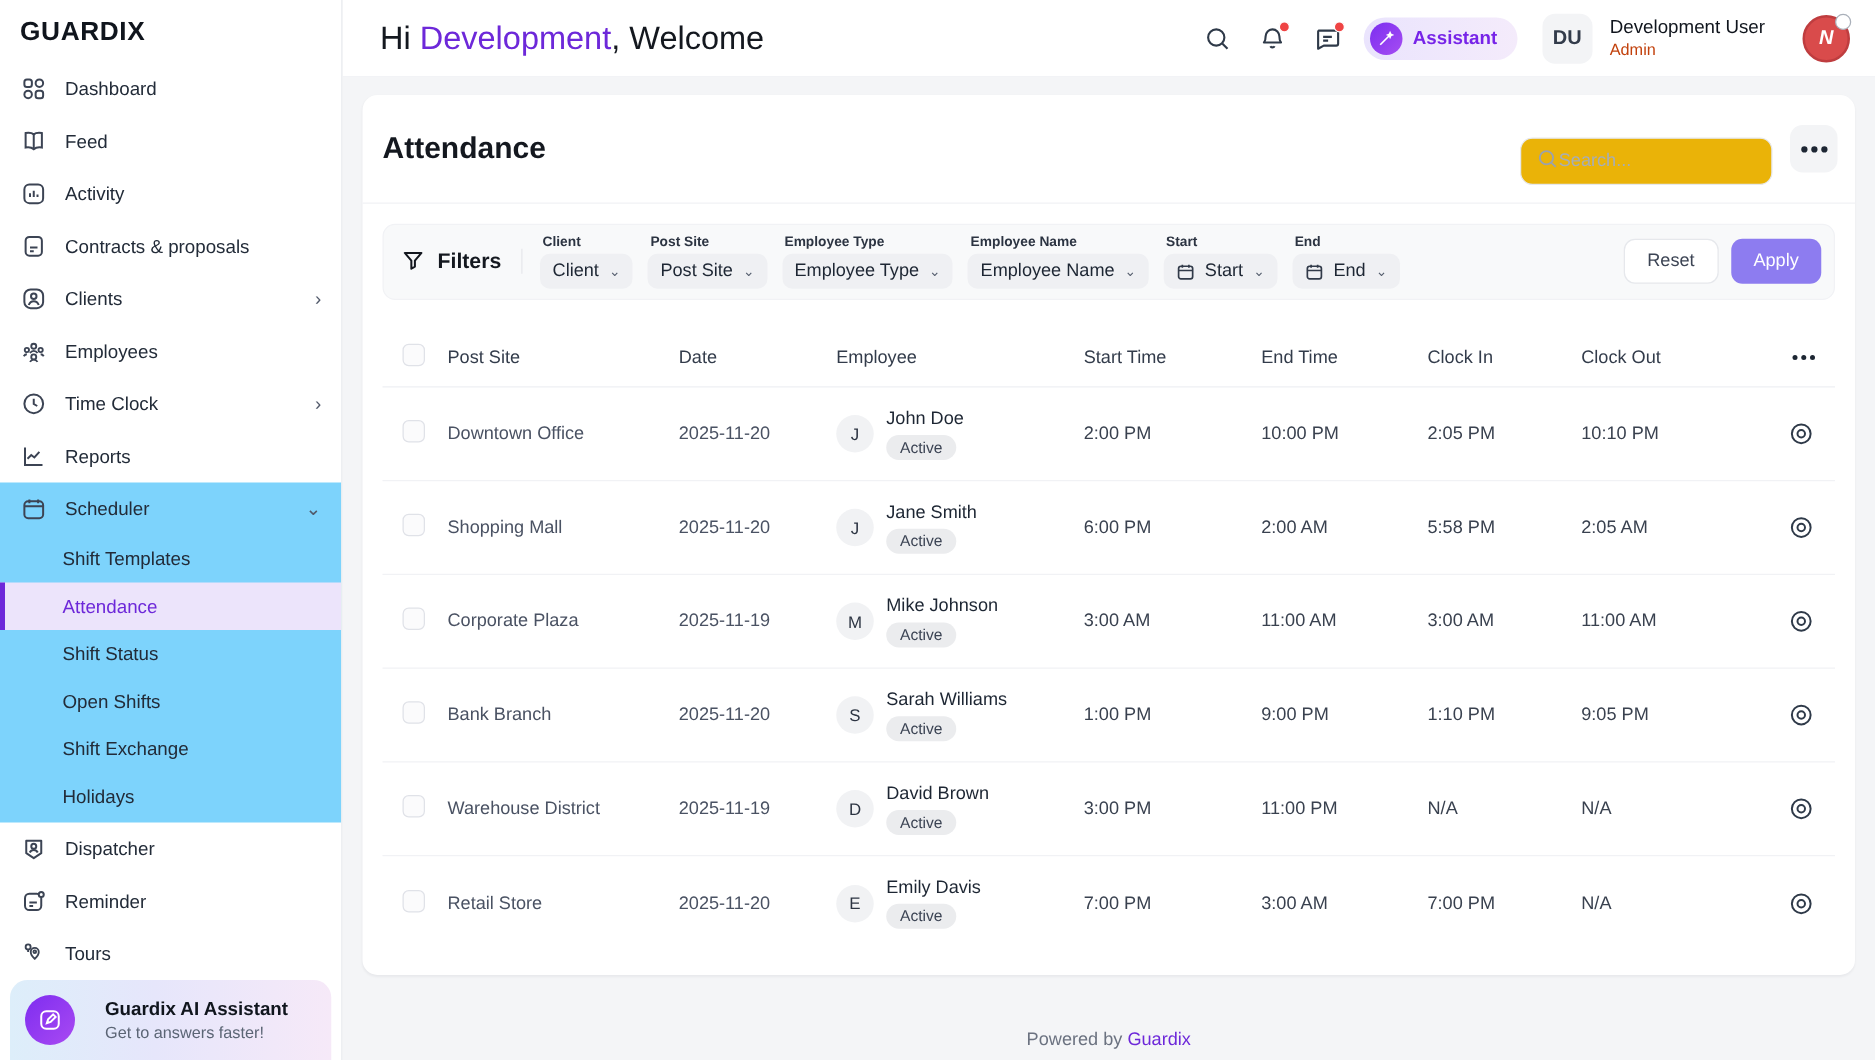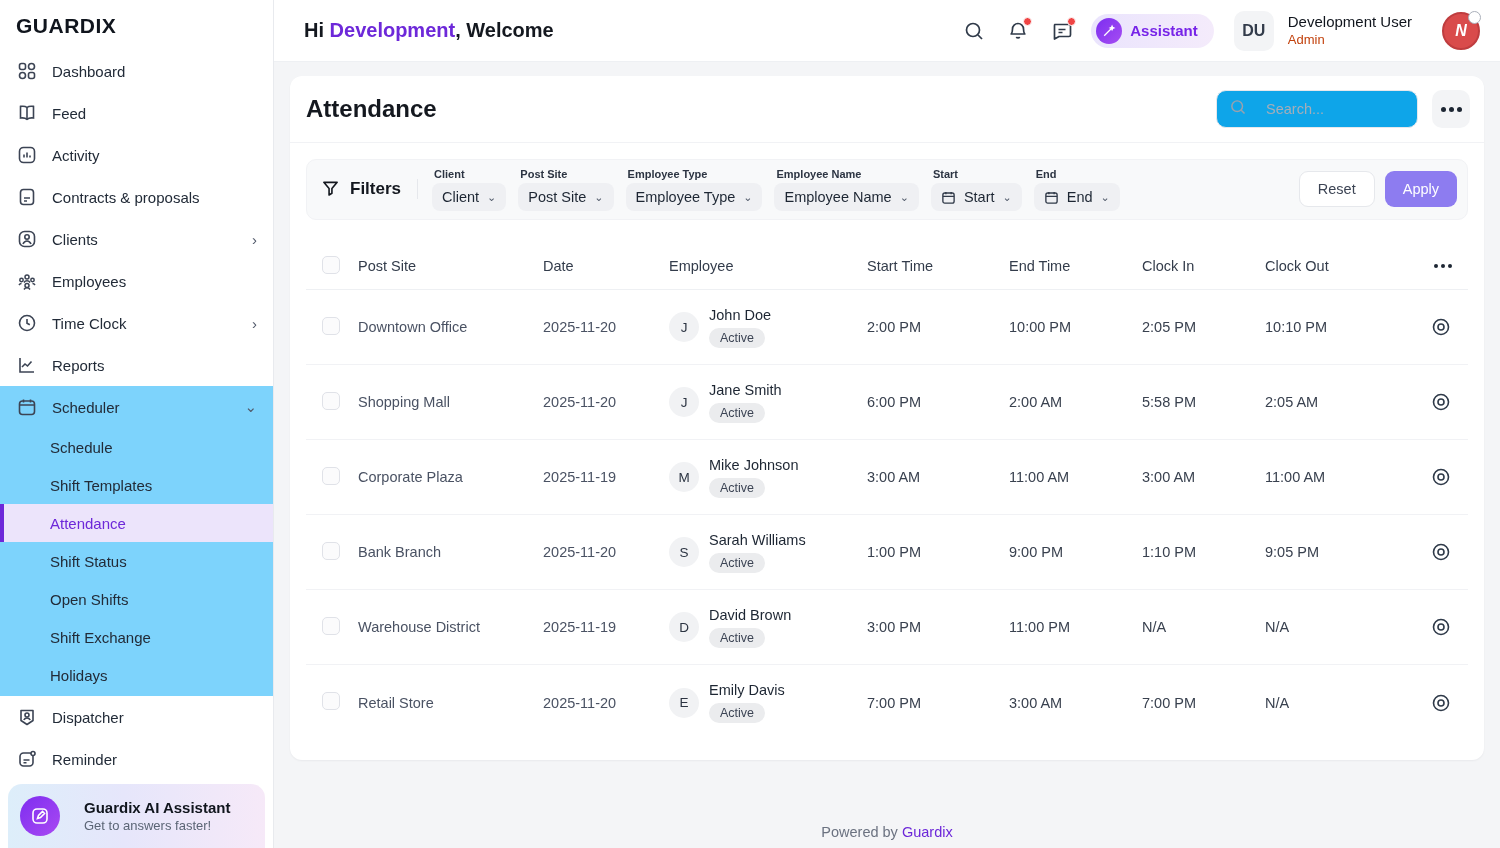--- a/index.html
+++ b/index.html
@@ -29,21 +29,21 @@
   .ai-icon { width:40px; height:40px; border-radius:50%; flex:none;
     background:linear-gradient(135deg,#7e2df0,#a94af2); display:flex; align-items:center;
     justify-content:center; color:#fff; }
   .ai-title { font-size:15px; font-weight:bold; color:#10151d; }
   .ai-sub { font-size:13px; color:#5b6575; margin-top:2px; }
 
   
   .main { flex:1; display:flex; flex-direction:column; height:100%; min-width:0; }
   .topbar { height:62px; background:#fff; border-bottom:1px solid #eef0f3;
     display:flex; align-items:center; padding:0 20px 0 30px; }
-  .greet { font-size:20px; font-weight:bold; color:#14181f; }
+  .greet { font-size:26px; font-weight:normal; color:#14181f; }
   .greet .accent { color:var(--accent,#6d28d9); }
   .top-right { margin-left:auto; display:flex; align-items:center; gap:14px; }
   .tb-icon { position:relative; width:30px; height:30px; display:flex; align-items:center;
     justify-content:center; color:#2f3a49; cursor:pointer; }
   .notif-dot { position:absolute; top:1px; right:1px; width:9px; height:9px;
     border-radius:50%; background:#ef4444; border:1.5px solid #fff; }
   .assistant-pill { display:flex; align-items:center; gap:8px; height:34px;
     padding:0 16px 0 5px; border-radius:17px; cursor:pointer;
     background:linear-gradient(90deg,#eae4fd, #f4ebfb); }
   .assistant-pill .a-circle { width:26px; height:26px; border-radius:50%;
@@ -62,23 +62,23 @@
     font-style:italic; font-weight:bold; }
   .red-avatar .status-dot { position:absolute; top:-3px; right:-3px; width:13px;
     height:13px; border-radius:50%; background:#fff; border:1.5px solid #aab0ba; }
 
   .content { flex:1; display:flex; flex-direction:column; padding:14px 16px 0 16px; min-height:0; }
   .card { background:#fff; border-radius:12px; box-shadow:0 1px 2px rgba(16,24,40,.05);
     display:flex; flex-direction:column; flex:none; }
   .card-head { display:flex; align-items:center; padding:14px 14px 14px 16px;
     border-bottom:1px solid #f1f2f5; }
   .card-title { font-size:24px; font-weight:bold; color:#14181f; }
-  .search-box { margin-left:auto; display:flex; align-items:center; gap:19px;
+  .search-box { margin-left:auto; display:flex; align-items:center; gap:0;
     width:202px; height:38px; border:1px solid #e6e8ec; border-radius:10px;
-    padding:0 12px; background:#0ea5e9; color:#9aa1ad; }
+    padding:0 12px; background:#eab308; color:#9aa1ad;margin-top:20px; }
   .search-box input { border:none; outline:none; width:100%; font-size:14.5px;
     color:#3c4454; background:transparent; font-family:"Liberation Sans",sans-serif; }
   .search-box input::placeholder { color:#a6adb8; }
   .dots-btn { width:38px; height:38px; margin-left:14px; border-radius:10px;
     background:#f3f4f6; border:none; display:flex; align-items:center; justify-content:center;
     gap:3px; cursor:pointer; }
   .dot { width:5px; height:5px; border-radius:50%; background:#1d2633; }
 
   .filters-bar { margin:16px 16px 0 16px; background:#f8f9fa; border:1px solid #f1f2f5;
     border-radius:10px; display:flex; align-items:center; padding:6px 10px 8px 14px; }
@@ -229,23 +229,20 @@
         <span class="nicon">
           <svg width="20" height="20" viewBox="0 0 20 20" fill="none" stroke="currentColor" stroke-width="1.6">
               <rect x="2.5" y="4" width="15" height="13.5" rx="3"></rect>
               <path d="M6.5 2.5v3M13.5 2.5v3M2.5 8h15"></path>
               <path d="M6.5 11.5h.01M10 11.5h.01M13.5 11.5h.01M6.5 14.5h.01M10 14.5h.01"></path>
             </svg>
         </span>
         <span>Scheduler</span>
         <span class="chev">⌄</span>
       </div>
-      <div class="sub-item">
-          <span>Schedule</span>
-        </div>
       <div class="sub-item">
           <span>Shift Templates</span>
         </div>
       <div class="sub-item active">
           <span>Attendance</span>
         </div>
       <div class="sub-item">
           <span>Shift Status</span>
         </div>
       <div class="sub-item">

